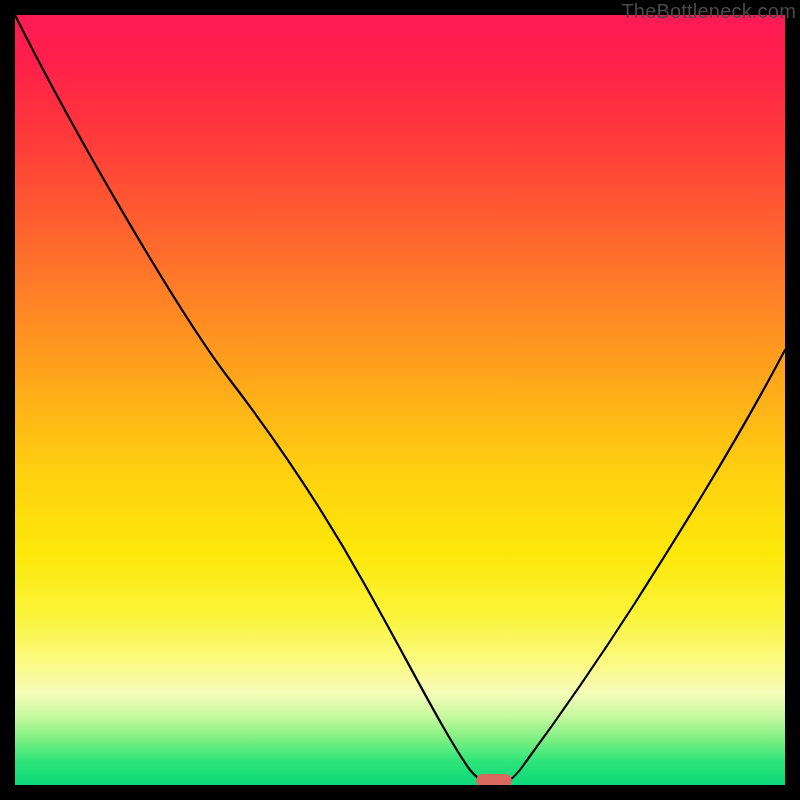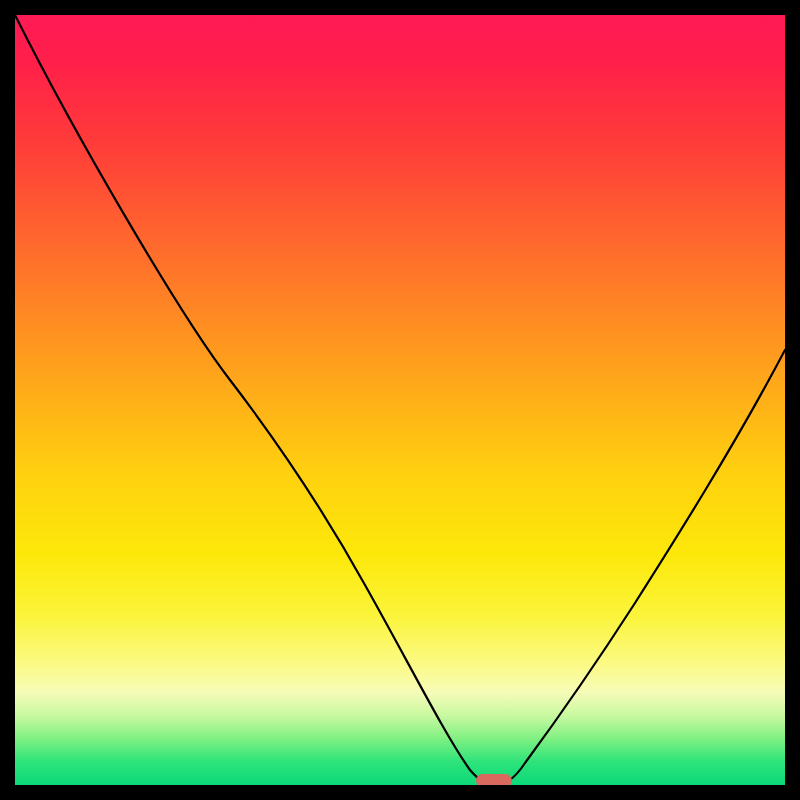--- a/index.html
+++ b/index.html
@@ -77,14 +77,15 @@
                C 466 768, 473 769, 480 769
                C 490 769, 498 766, 510 748
                C 538 710, 575 658, 620 588
                C 660 525, 720 430, 770 335"></path>
 
       <rect x="461" y="759" width="36" height="13" rx="6.5" ry="6.5" fill="#d9685f"></rect>
     </svg>
 
   </div>
 
+  <div class="watermark">TheBottleneck.com</div>
 
 </div>
 
 </body></html>

